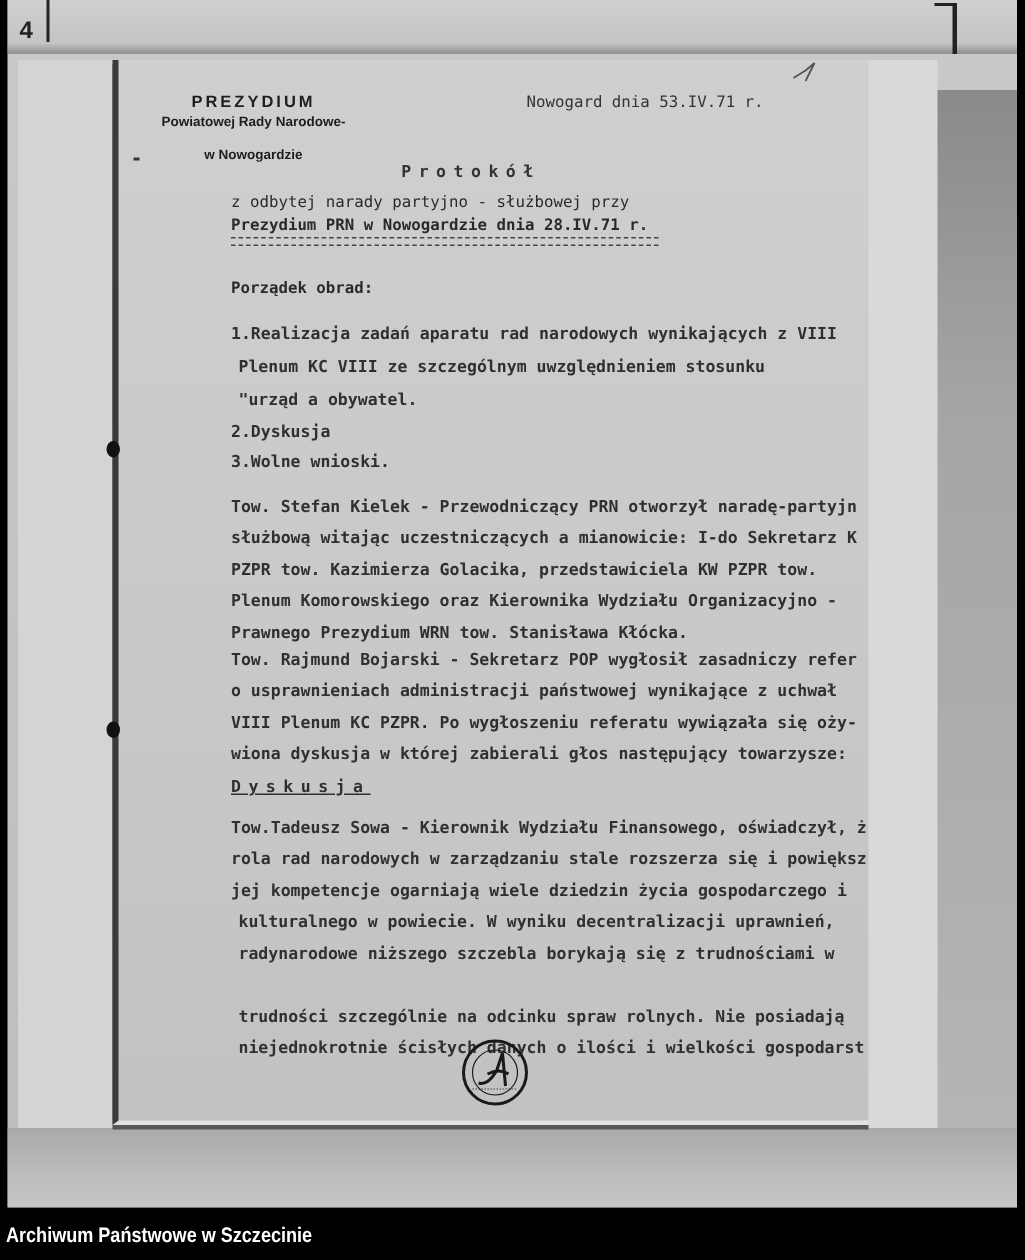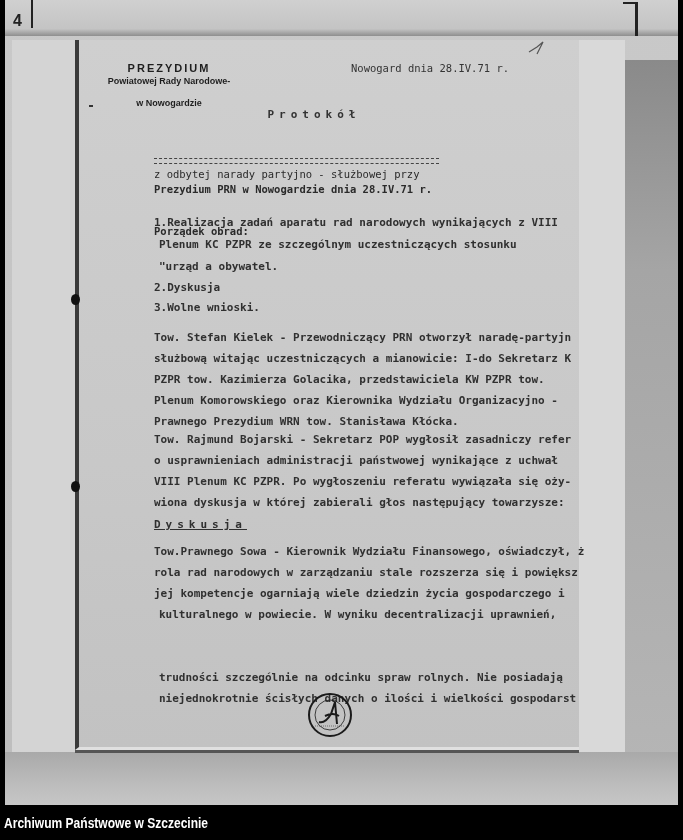--- a/index.html
+++ b/index.html
@@ -50,21 +50,21 @@
     .header-stamp { position: absolute; left: 10px; top: 22px; width: 160px; text-align: center;
       font-family: "Liberation Sans", sans-serif; font-weight: bold; color: #1e1e1e; }
     .header-stamp .l1 { font-size: 11px; letter-spacing: 2px; }
     .header-stamp .l2 { font-size: 9px; margin-top: 2px; }
     .header-stamp .l3 { font-size: 9px; margin-top: 12px; }
     .dash-mark { position: absolute; left: 10px; top: 65px; width: 4px; height: 2px; background: #333; }
     .date-line { position: absolute; left: 272px; top: 22px; font-size: 10.5px; color: #333; }
     .page-num-hand { position: absolute; left: 448px; top: 0px; width: 20px; height: 18px; }
     .title { position: absolute; left: 0; top: 68px; width: 430px; text-align: center;
       font-size: 11px; letter-spacing: 5px; font-weight: bold; color: #333; padding-left: 40px; box-sizing: border-box; }
-    .tline { position: absolute; left: 75px; font-size: 10.5px; white-space: nowrap; margin-top: 39px; }
+    .tline { position: absolute; left: 75px; font-size: 10.5px; white-space: nowrap; }
     .bold { font-weight: bold; }
     .underline-eq { position: absolute; left: 75px; top: 118px; width: 285px; height: 4px;
       border-top: 1px dashed #444; border-bottom: 1px dashed #444; }
     .body-line { position: absolute; left: 75px; font-size: 11px; white-space: nowrap; color: #303030; }
     .indent { left: 80px; }
     .stamp {
       position: absolute; left: 226px; top: 652px; width: 50px; height: 46px;
     }
     .footer {
       position: absolute; left: 4px; top: 815px; color: #fff;
@@ -90,56 +90,57 @@
     <div class="hole" style="top:254px;"></div>
     <div class="hole" style="top:441px;"></div>
 
     <div class="header-stamp">
       <div class="l1">PREZYDIUM</div>
       <div class="l2">Powiatowej Rady Narodowe-</div>
       <div class="l3">w Nowogardzie</div>
     </div>
     <div class="dash-mark"></div>
 
-    <div class="date-line">Nowogard dnia 28.IV.71 r.</div>
+    <div class="date-line">Nowogard dnia 53.IV.71 r.</div>
     <svg class="page-num-hand" viewBox="0 0 20 18">
       <path d="M2 12 L10 7 L16 2 L10 14" stroke="#555" stroke-width="1.2" fill="none"></path>
     </svg>
 
     <div class="title">Protokół</div>
 
     <div class="tline" style="top:89px;">z odbytej narady partyjno - służbowej przy</div>
     <div class="tline bold" style="top:104px;">Prezydium PRN w Nowogardzie dnia 28.IV.71 r.</div>
     <div class="underline-eq"></div>
 
     <div class="tline bold" style="top:146px;">Porządek obrad:</div>
 
     <div class="body-line bold" style="top:176px;">1.Realizacja zadań aparatu rad narodowych wynikających z VIII</div>
-    <div class="body-line indent bold" style="top:198px;">Plenum KC PZPR ze szczególnym uczestniczących stosunku</div>
+    <div class="body-line indent bold" style="top:198px;">Plenum KC VIII ze szczególnym uwzględnieniem stosunku</div>
     <div class="body-line indent bold" style="top:220px;">"urząd a obywatel.</div>
     <div class="body-line bold" style="top:241px;">2.Dyskusja</div>
     <div class="body-line bold" style="top:261px;">3.Wolne wnioski.</div>
 
     <div class="body-line bold" style="top:291px;">Tow. Stefan Kielek - Przewodniczący PRN otworzył naradę-partyjn</div>
     <div class="body-line bold" style="top:312px;">służbową witając uczestniczących a mianowicie: I-do Sekretarz K</div>
     <div class="body-line bold" style="top:333px;">PZPR tow. Kazimierza Golacika, przedstawiciela KW PZPR tow.</div>
     <div class="body-line bold" style="top:354px;">Plenum Komorowskiego oraz Kierownika Wydziału Organizacyjno -</div>
     <div class="body-line bold" style="top:375px;">Prawnego Prezydium WRN tow. Stanisława Kłócka.</div>
 
     <div class="body-line bold" style="top:393px;">Tow. Rajmund Bojarski - Sekretarz POP wygłosił zasadniczy refer</div>
     <div class="body-line bold" style="top:414px;">o usprawnieniach administracji państwowej wynikające z uchwał</div>
     <div class="body-line bold" style="top:435px;">VIII Plenum KC PZPR. Po wygłoszeniu referatu wywiązała się oży-</div>
     <div class="body-line bold" style="top:456px;">wiona dyskusja w której zabierali głos następujący towarzysze:</div>
 
     <div class="body-line bold" style="top:478px; letter-spacing:5px; text-decoration:underline;">Dyskusja</div>
 
-    <div class="body-line bold" style="top:505px;">Tow.Prawnego Sowa - Kierownik Wydziału Finansowego, oświadczył, ż</div>
+    <div class="body-line bold" style="top:505px;">Tow.Tadeusz Sowa - Kierownik Wydziału Finansowego, oświadczył, ż</div>
     <div class="body-line bold" style="top:547px;">jej kompetencje ogarniają wiele dziedzin życia gospodarczego i</div>
     <div class="body-line bold" style="top:526px;">rola rad narodowych w zarządzaniu stale rozszerza się i powiększ</div>
     <div class="body-line indent bold" style="top:568px;">kulturalnego w powiecie. W wyniku decentralizacji uprawnień,</div>
+    <div class="body-line indent bold" style="top:589px;">radynarodowe niższego szczebla borykają się z trudnościami w</div>
     <div class="body-line indent bold" style="top:631px;">trudności szczególnie na odcinku spraw rolnych. Nie posiadają</div>
     <div class="body-line indent bold" style="top:652px;">niejednokrotnie ścisłych danych o ilości i wielkości gospodarst</div>
 
     <svg class="stamp" viewBox="0 0 50 46">
       <circle cx="25" cy="23" r="21" fill="none" stroke="#1a1a1a" stroke-width="2"></circle>
       <circle cx="25" cy="23" r="15" fill="none" stroke="#1a1a1a" stroke-width="0.8"></circle>
       <path d="M14 30 Q20 32 26 22 L30 10 L32 32 M20 24 Q28 20 34 24" stroke="#1a1a1a" stroke-width="2" fill="none"></path>
       <path d="M10 34 L40 34" stroke="#1a1a1a" stroke-width="0.5" stroke-dasharray="1 1"></path>
     </svg>
   </div>

